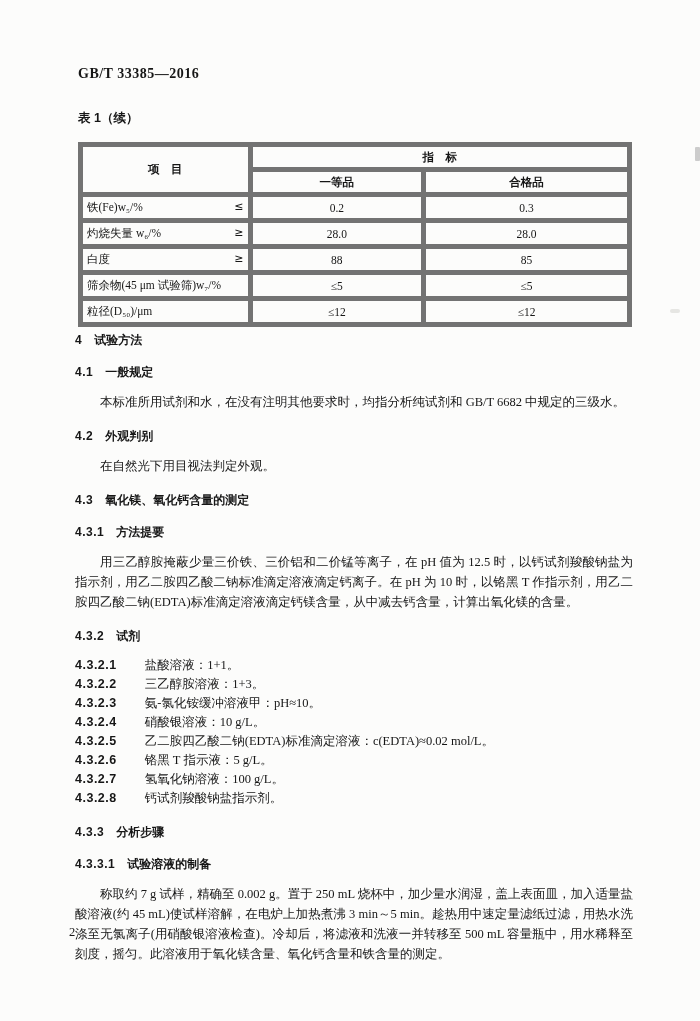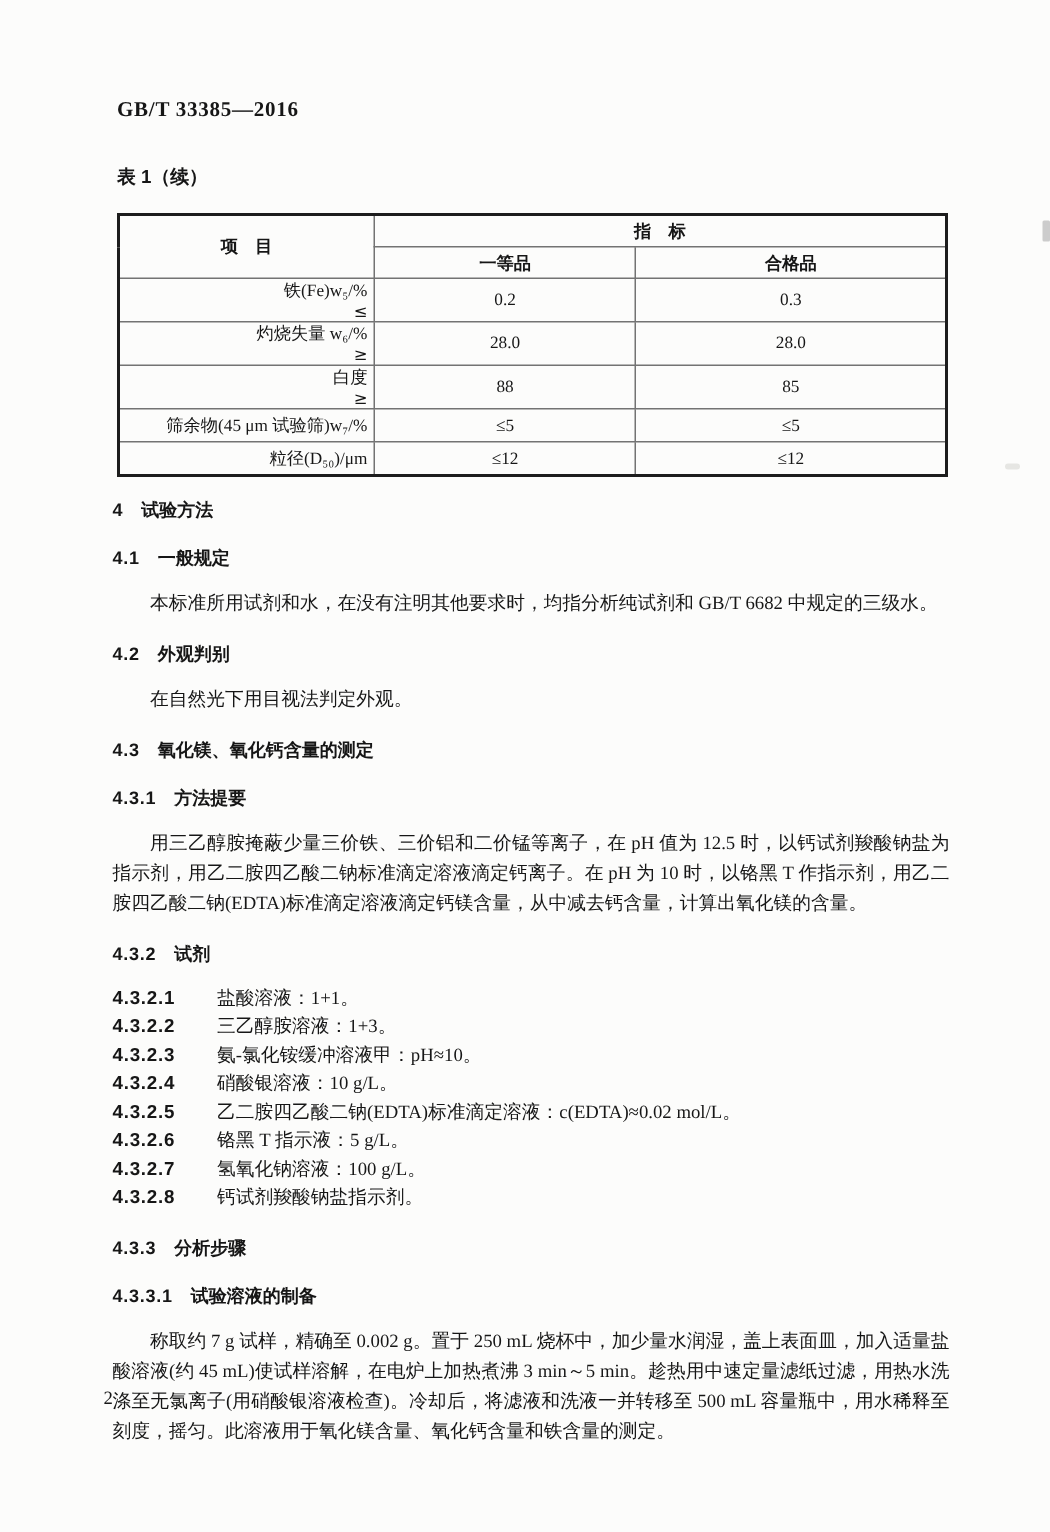--- a/index.html
+++ b/index.html
@@ -25,34 +25,34 @@
     text-align:left; font-weight:bold; font-size:12.5px;
     font-family:"Liberation Sans","DejaVu Sans",sans-serif;
   }
   table.spec {
     position:absolute; left:78px; top:142px;
     width:554px; border-collapse:collapse;
     border:2px solid #1d1d1d;
     font-size:11.5px;
   }
   table.spec th, table.spec td {
-    border:1px solid #737373;
+    border:5px solid #737373;
     padding:0 4px;
     height:21px;
     text-align:center;
     vertical-align:middle;
     font-weight:normal;
   }
   table.spec th {
     font-family:"Liberation Sans","DejaVu Sans",sans-serif;
     font-weight:bold; font-size:11.5px;
     height:20px;
   }
   td.item-cell { text-align:left; padding:0 9px 0 8px; }
-  .item-inner { display:flex; justify-content:space-between; align-items:flex-end;flex-direction:column; }
+  .item-inner { display:flex; justify-content:space-between; align-items:flex-start; }
   .rel { font-family:"DejaVu Sans","Liberation Sans",sans-serif; font-size:11px; }
   .col-item  { width:168px; }
   .col-first { width:172px; }
   .col-qual  { width:204px; }
 
   .content {
     position:absolute; left:75px; top:326px; width:558px;
     font-size:12.5px; line-height:20px;
   }
   .h-sec {

